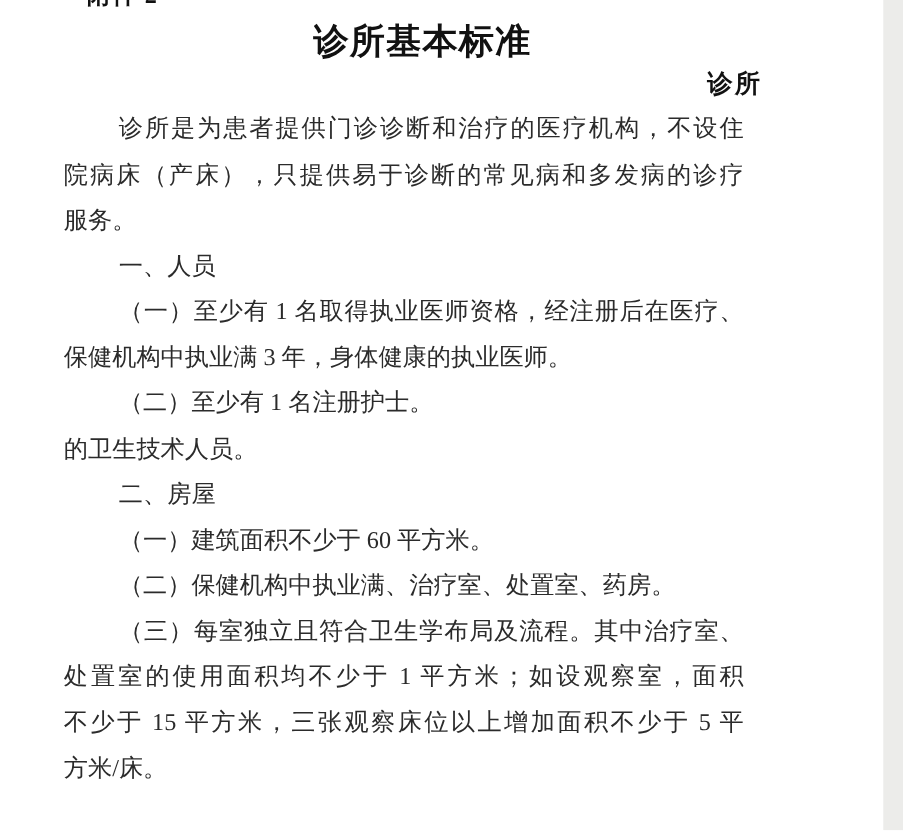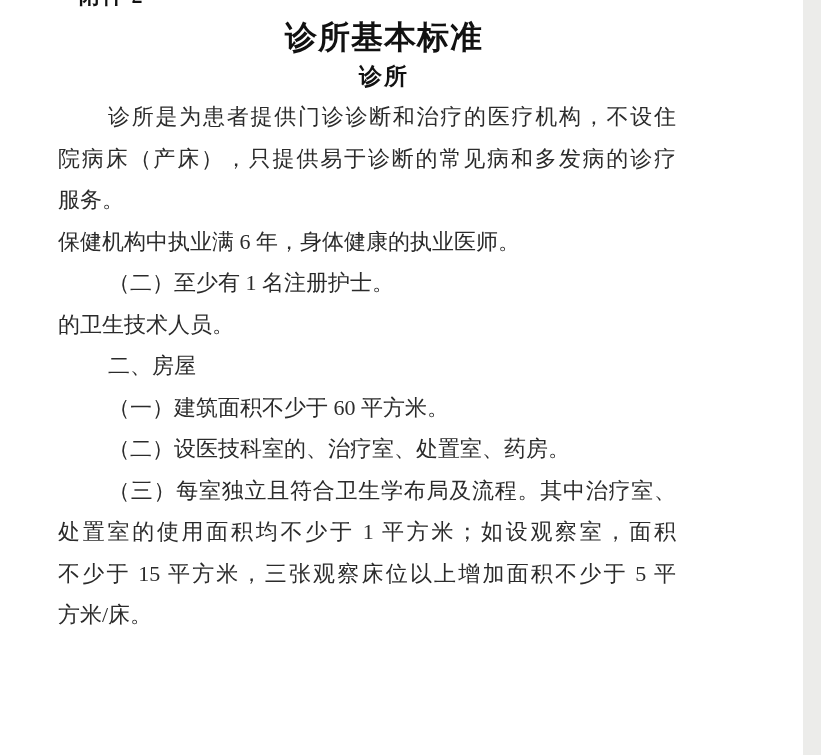--- a/index.html
+++ b/index.html
@@ -43,21 +43,21 @@
     font-size: 32px;
     line-height: 34px;
     font-weight: bold;
     letter-spacing: 1px;
     color: var(--title-text);
   }
   .subtitle {
     margin-top: 10px;
     margin-left: 75px;
     width: 618px;
-    text-align: center;
+    text-align: right;
     font-size: 23px;
     line-height: 25px;
     font-weight: bold;
     letter-spacing: 2px;
     color: var(--title-text);
   }
   .doc-body {
     margin-top: 7px;
   }
   .line {
@@ -92,26 +92,28 @@
   </div>
 
   <div class="title">诊所基本标准</div>
 
   <div class="subtitle">诊所</div>
 
   <div class="doc-body">
       <div class="line indent justify">诊所是为患者提供门诊诊断和治疗的医疗机构，不设住</div>
       <div class="line justify">院病床（产床），只提供易于诊断的常见病和多发病的诊疗</div>
       <div class="line">服务。</div>
-      <div class="line">保健机构中执业满 6 年，身体健康的执业医师。</div>
+      <div class="line indent">一、人员</div>
+      <div class="line indent justify">（一）至少有 1 名取得执业医师资格，经注册后在医疗、</div>
+      <div class="line">保健机构中执业满 3 年，身体健康的执业医师。</div>
       <div class="line indent">（二）至少有 1 名注册护士。</div>
       <div class="line">的卫生技术人员。</div>
       <div class="line indent">二、房屋</div>
       <div class="line indent">（一）建筑面积不少于 60 平方米。</div>
-      <div class="line indent">（二）设医技科室的、治疗室、处置室、药房。</div>
+      <div class="line indent">（二）保健机构中执业满、治疗室、处置室、药房。</div>
       <div class="line indent justify">（三）每室独立且符合卫生学布局及流程。其中治疗室、</div>
       <div class="line justify">处置室的使用面积均不少于 1 平方米；如设观察室，面积</div>
       <div class="line justify">不少于 15 平方米，三张观察床位以上增加面积不少于 5 平</div>
       <div class="line">方米/床。</div>
     </div>
 
   <div class="edge-strip"></div>
 
 </div>
 

